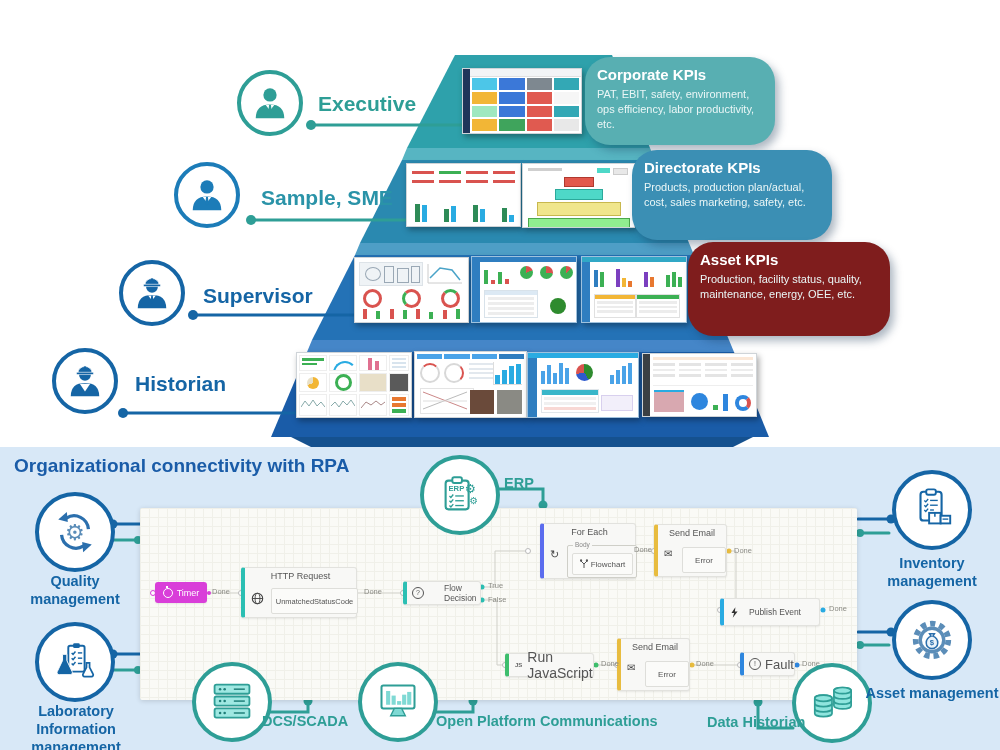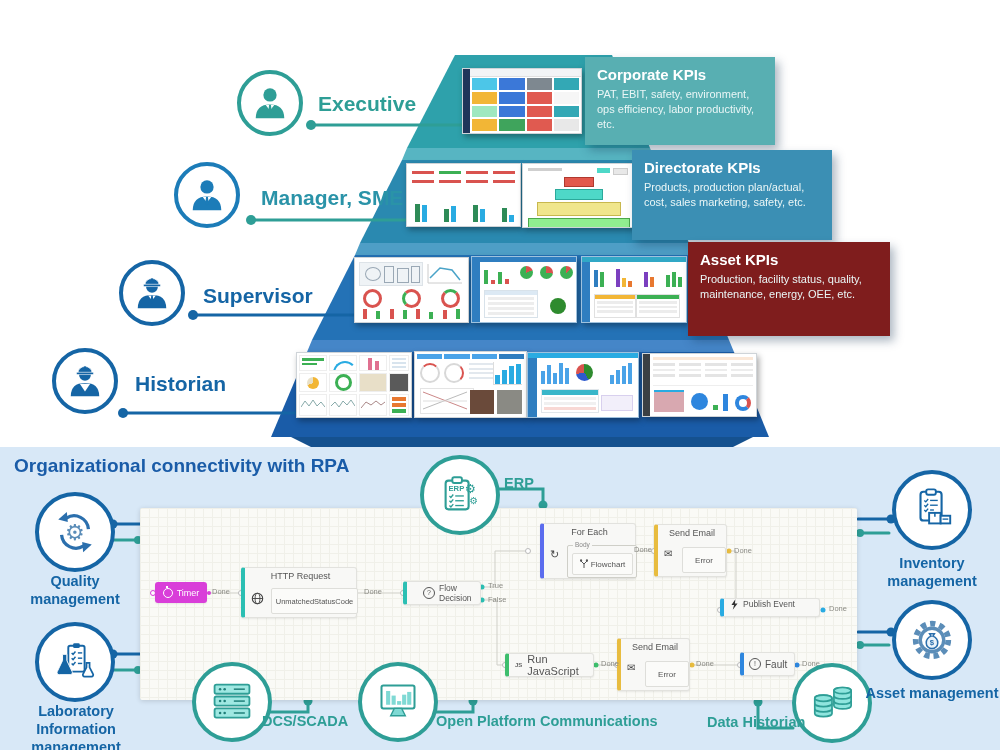--- a/index.html
+++ b/index.html
@@ -5,21 +5,21 @@
   html,body{margin:0;padding:0;background:#fff;}
   .page{position:relative;width:1000px;height:750px;overflow:hidden;background:#fff;
         font-family:"Liberation Sans",sans-serif;}
   .abs{position:absolute;}
   
   .main-title{position:absolute;left:14px;top:12px;font-size:19px;font-weight:bold;color:#1A5CA8;}
   .role-circle{position:absolute;width:58px;height:58px;border:4px solid;border-radius:50%;
                background:#fff;display:flex;align-items:center;justify-content:center;}
   .role-label{position:absolute;font-size:21px;font-weight:bold;}
   .kpi-box{position:absolute;color:#fff;padding:9px 12px;box-sizing:border-box;
-           box-shadow:4px 5px 9px rgba(20,50,80,.35);}
+           box-shadow:4px 5px 9px rgba(20,50,80,.35);border-radius:25px;}
   .kpi-box .kt{font-size:15px;font-weight:bold;margin-bottom:4px;}
   .kpi-box .kd{font-size:11px;line-height:1.35;color:#EAF6F6;}
   .thumb{position:absolute;background:#fff;border:1px solid #cfd4d8;box-shadow:2px 3px 6px rgba(0,0,0,.35);overflow:hidden;}
   
   .rpa-bg{position:absolute;left:0;top:447px;width:1000px;height:303px;background:#D8E8F7;}
   .rpa-title{position:absolute;left:14px;top:455px;font-size:19px;font-weight:bold;color:#1A5CA8;}
   .canvas{position:absolute;left:140px;top:508px;width:717px;height:192px;background:#FAFAF6;
           background-image:linear-gradient(#F0F0E9 1px,transparent 1px),linear-gradient(90deg,#F0F0E9 1px,transparent 1px);
           background-size:9px 9px;border-radius:2px;box-shadow:0 1px 5px rgba(0,0,0,.15);}
   .fnode{position:absolute;background:#F8F8F6;border:1px solid #E2E2DE;border-left-width:4px;
@@ -98,21 +98,21 @@
       <circle cx="20" cy="13.5" r="6.2" fill="#1565A5"></circle>
       <path d="M12.5 11.5 a7.5 6.8 0 0 1 15 0 z" fill="#1565A5" stroke="#fff" stroke-width="0.8"></path>
       <rect x="11" y="10.8" width="18" height="2.4" rx="1.2" fill="#1565A5" stroke="#fff" stroke-width="0.6"></rect>
       <rect x="18.8" y="4.6" width="2.4" height="4.4" fill="#1565A5"></rect>
       <path d="M5 36 Q5 22 20 22 Q35 22 35 36 Z" fill="#1565A5"></path>
       <polygon points="14.5,23 25.5,23 20,31" fill="#fff"></polygon>
     </svg>
   </div>
 
   <div class="role-label" style="left:318px;top:92px;color:#2E9E96">Executive</div>
-  <div class="role-label" style="left:261px;top:186px;color:#2A93A8">Manager, SME</div>
+  <div class="role-label" style="left:261px;top:186px;color:#2A93A8">Sample, SME</div>
   <div class="role-label" style="left:203px;top:284px;color:#1565A5">Supervisor</div>
   <div class="role-label" style="left:135px;top:372px;color:#1565A5">Historian</div>
 
   <div class="thumb" style="left:462px;top:68px;width:118px;height:64px">
     <div style="position:absolute;left:0;top:0;bottom:0;width:7px;background:#20355A"></div>
     <div style="position:absolute;left:7px;top:0;right:0;height:7px;background:#F2F4F6;border-bottom:1px solid #E0E0E0"></div>
     <div style="position:absolute;left:9px;top:9px;right:2px;bottom:2px;display:grid;grid-template-columns:repeat(4,1fr);grid-auto-rows:1fr;gap:2px">
       <div style="background:#4CC6E8"></div>
         <div style="background:#3B78D8"></div>
         <div style="background:#7E8890"></div>
@@ -498,21 +498,21 @@
       <svg style="position:absolute;left:6px;top:24px" width="13" height="13" viewBox="0 0 14 14">
         <circle cx="7" cy="7" r="5.6" fill="none" stroke="#444" stroke-width="1.2"></circle>
         <ellipse cx="7" cy="7" rx="2.6" ry="5.6" fill="none" stroke="#444" stroke-width="1"></ellipse>
         <line x1="1.4" y1="7" x2="12.6" y2="7" stroke="#444" stroke-width="1"></line>
       </svg>
       <div class="sub" style="left:26px;top:20px;width:85px;height:24px">
         <span style="font-size:7.5px">UnmatchedStatusCode</span>
       </div>
     </div>
 
-    <div class="fnode" style="left:263px;top:73px;width:78px;height:24px;border-left:4px solid #2BBFB3;display:flex;align-items:center;gap:4px;padding-left:16px">
+    <div class="fnode" style="left:263px;top:73px;width:78px;height:24px;border-left:4px solid #2BBFB3;display:flex;align-items:center;gap:20px;padding-left:5px">
       <span class="circ-ic">?</span>
       <span style="font-size:8.5px">Flow Decision</span>
     </div>
     <span class="flbl" style="left:348px;top:73px">True</span>
     <span class="flbl" style="left:348px;top:87px">False</span>
 
     <div class="fnode" style="left:400px;top:15px;width:96px;height:56px;border-left:4px solid #5B6CEE">
       <div class="nt">For Each</div>
       <span style="position:absolute;left:6px;top:24px;font-size:11px;color:#444">↻</span>
       <div class="grp" style="left:23px;top:21px;width:68px;height:31px">
@@ -529,43 +529,43 @@
     </div>
 
     <div class="fnode" style="left:514px;top:16px;width:73px;height:53px;border-left:4px solid #E8BC3F">
       <div class="nt">Send Email</div>
       <span style="position:absolute;left:6px;top:23px;font-size:10px;color:#444">✉</span>
       <div class="sub" style="left:24px;top:22px;width:42px;height:24px">
         <span style="font-size:8px">Error</span>
       </div>
     </div>
 
-    <div class="fnode" style="left:580px;top:90px;width:100px;height:19px;border-left:4px solid #29ABE2;display:flex;align-items:flex-start;gap:5px;padding-left:7px">
+    <div class="fnode" style="left:580px;top:90px;width:100px;height:28px;border-left:4px solid #29ABE2;display:flex;align-items:center;gap:11px;padding-left:7px">
       <svg width="7" height="11" viewBox="0 0 8 12">
         <polygon points="5,0 0.5,6.5 3.5,6.5 2,12 7.5,4.8 4.5,4.8" fill="#333"></polygon>
       </svg>
       <span style="font-size:8.5px">Publish Event</span>
     </div>
 
     <div class="fnode" style="left:365px;top:145px;width:89px;height:24px;border-left:4px solid #3DBE6C;display:flex;align-items:center;gap:5px;padding-left:6px">
       <span style="font-size:6px;font-weight:bold;color:#666">JS</span>
-      <span style="font-size:11px">Run JavaScript</span>
+      <span style="font-size:14px">Run JavaScript</span>
     </div>
 
     <div class="fnode" style="left:477px;top:130px;width:73px;height:53px;border-left:4px solid #E8BC3F">
       <div class="nt">Send Email</div>
       <span style="position:absolute;left:6px;top:23px;font-size:10px;color:#444">✉</span>
       <div class="sub" style="left:24px;top:22px;width:42px;height:24px">
         <span style="font-size:8px">Error</span>
       </div>
     </div>
 
     <div class="fnode" style="left:600px;top:144px;width:55px;height:24px;border-left:4px solid #2E86DE;display:flex;align-items:center;gap:4px;padding-left:5px">
       <span class="circ-ic">!</span>
-      <span style="font-size:10px">Fault</span>
+      <span style="font-size:13px">Fault</span>
     </div>
 
     <span class="flbl" style="left:72px;top:79px">Done</span>
     <span class="flbl" style="left:224px;top:79px">Done</span>
     <span class="flbl" style="left:494px;top:37px">Done</span>
     <span class="flbl" style="left:594px;top:38px">Done</span>
     <span class="flbl" style="left:689px;top:96px">Done</span>
     <span class="flbl" style="left:461px;top:151px">Done</span>
     <span class="flbl" style="left:556px;top:151px">Done</span>
     <span class="flbl" style="left:662px;top:151px">Done</span>

